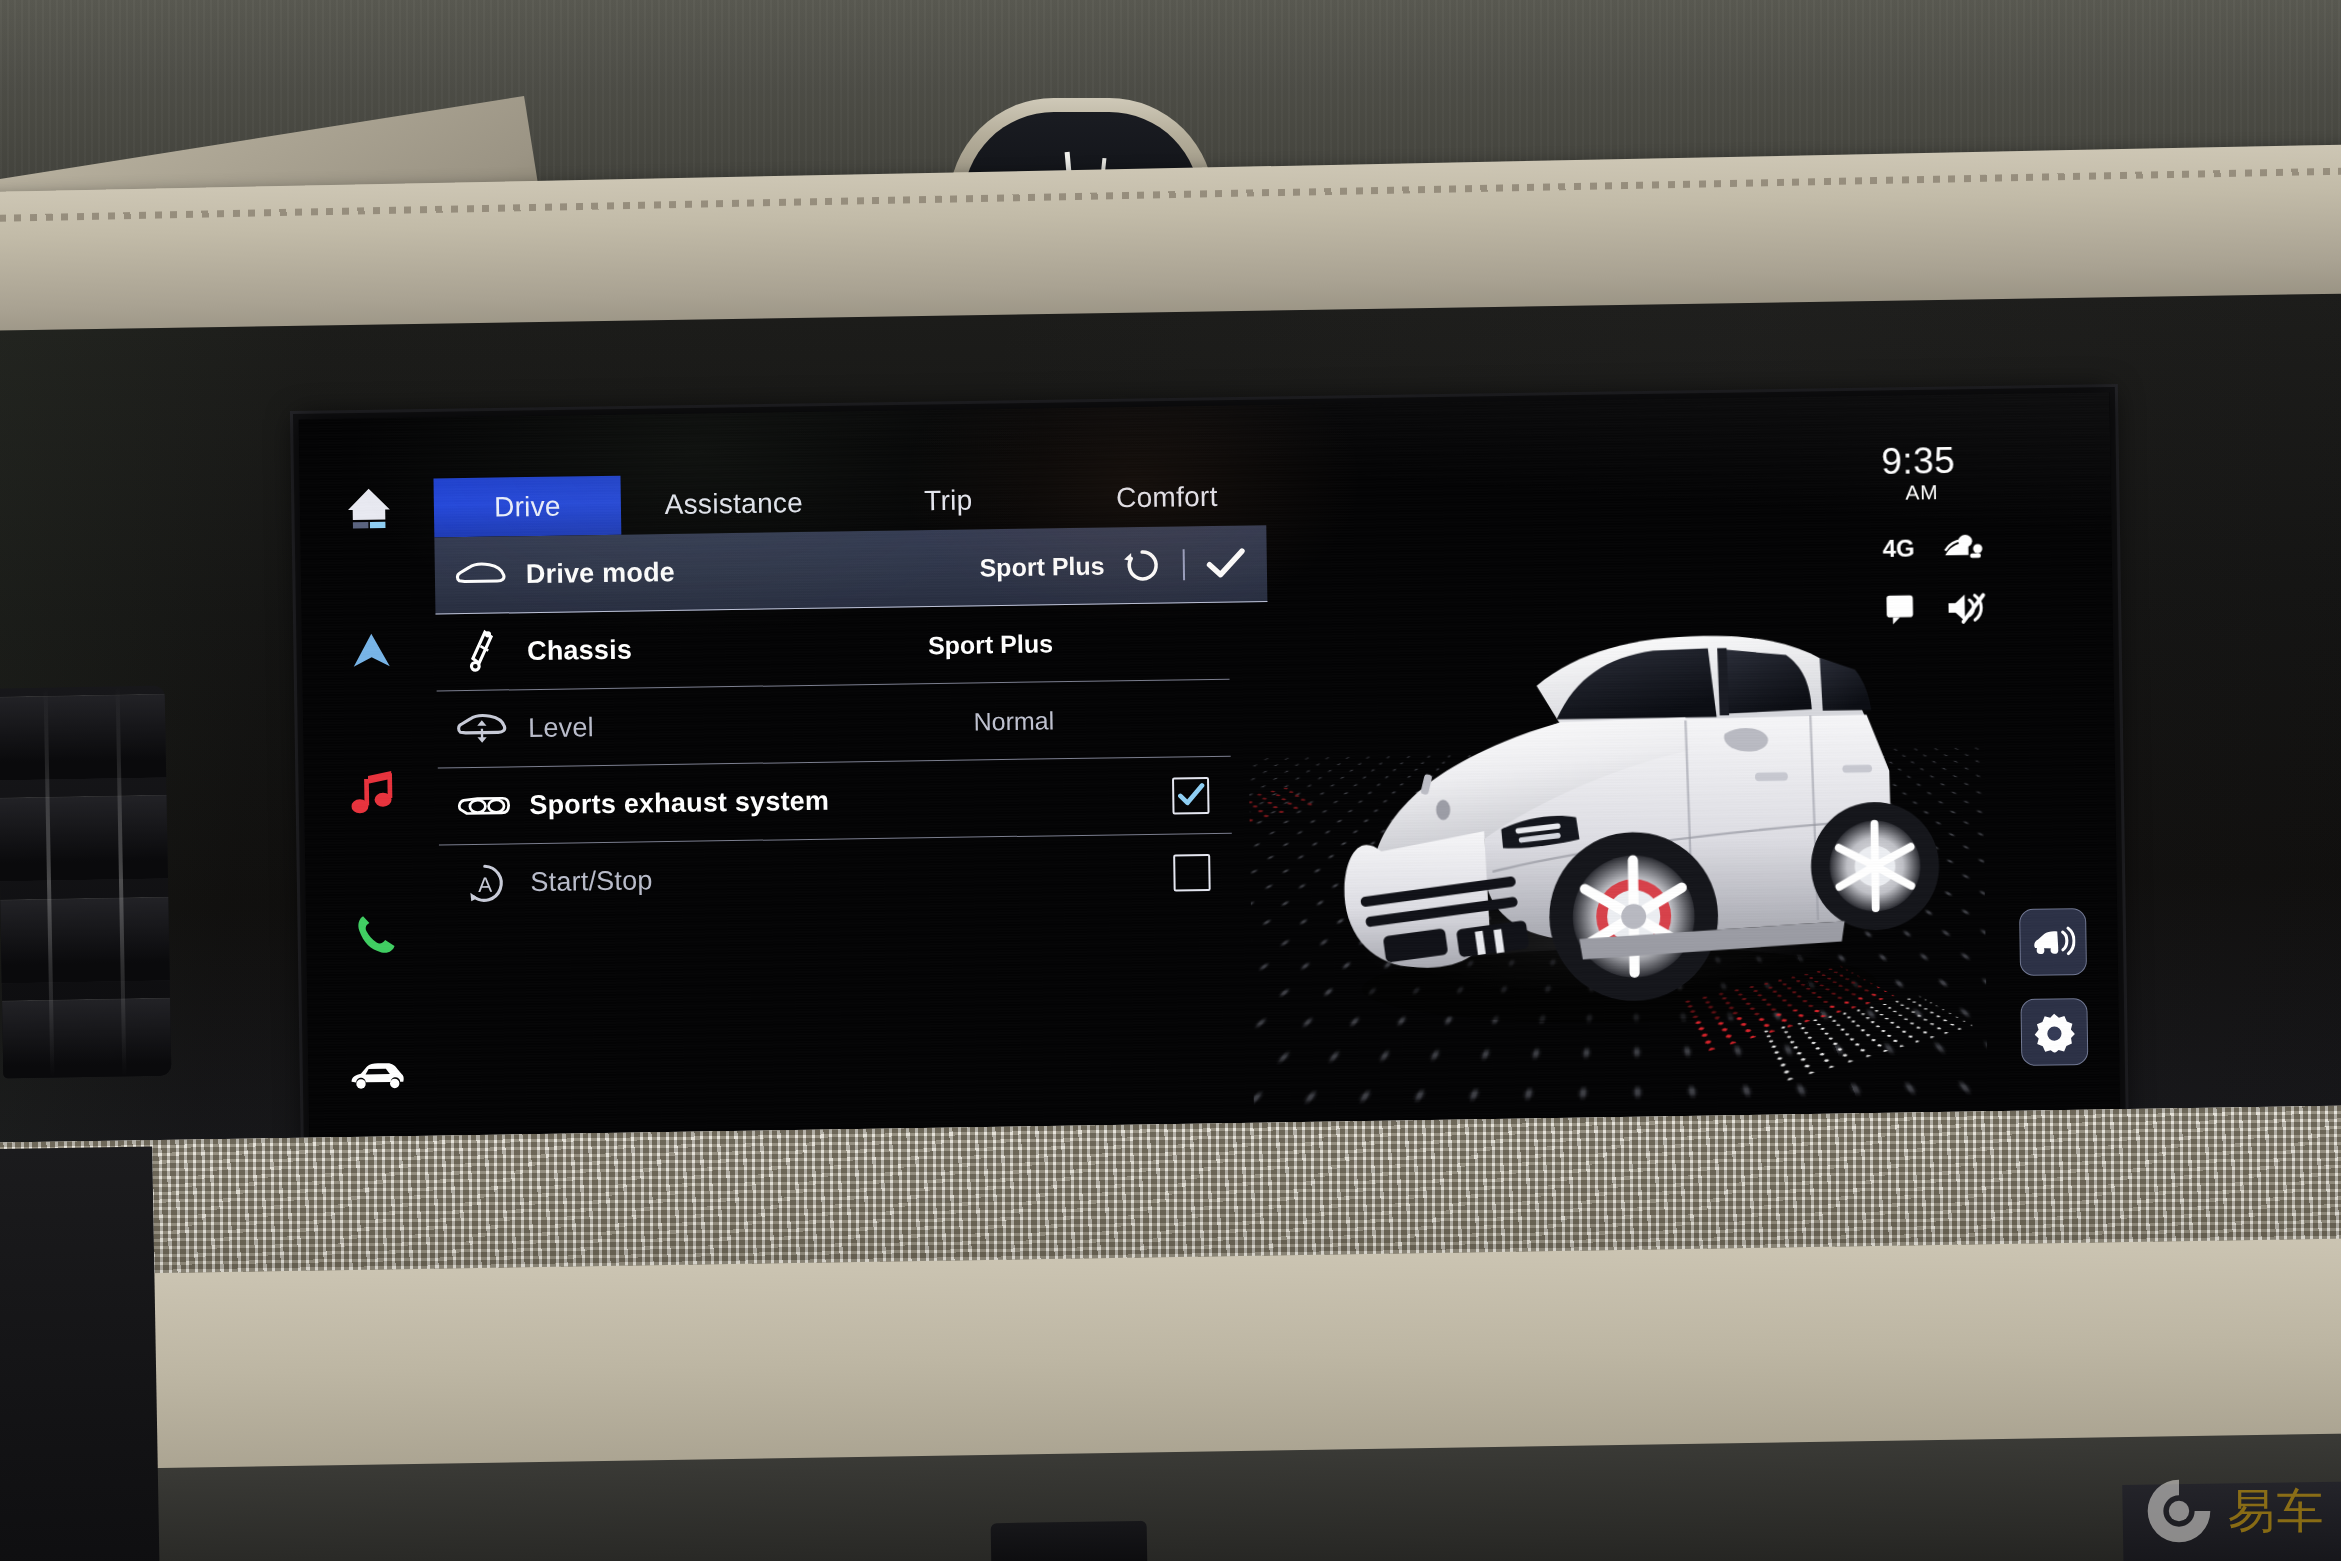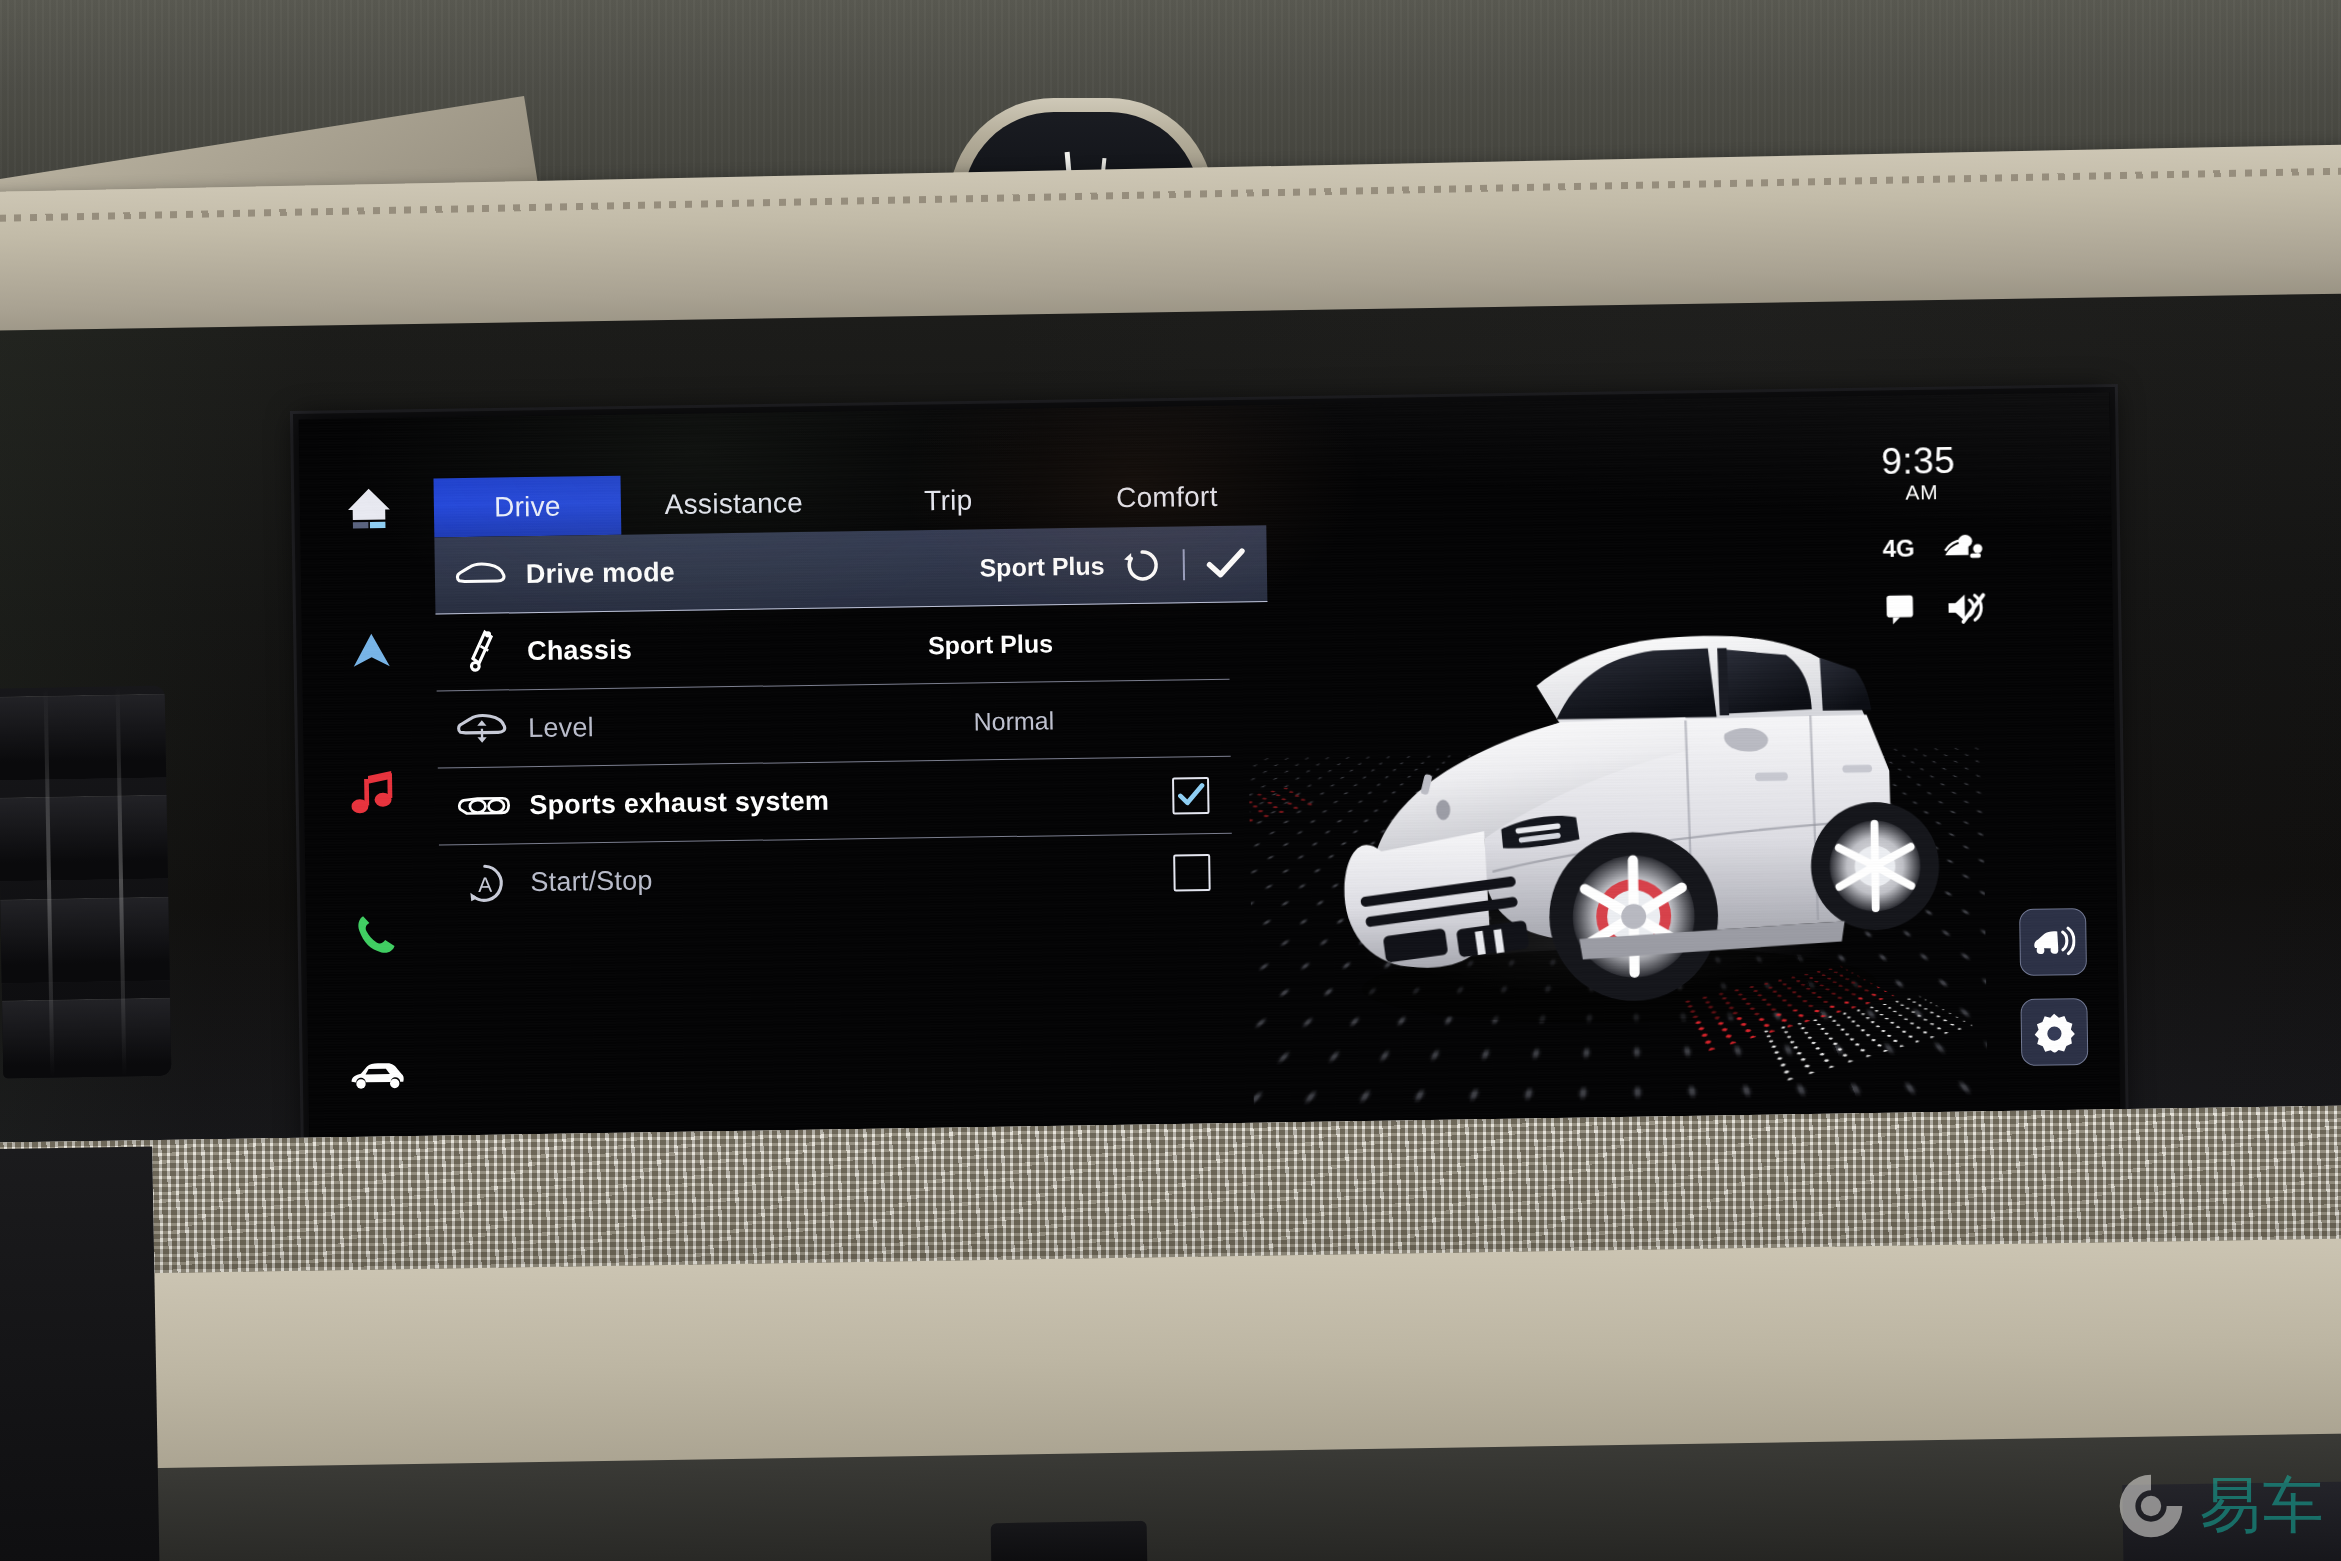--- a/index.html
+++ b/index.html
@@ -269,21 +269,21 @@
     background:linear-gradient(180deg,#1b1b1d,#0e0e10);
     transform:rotate(-1deg);
   }
 
   
   .watermark {
     position:absolute; right:17px; bottom:14px;
     display:flex; align-items:center; gap:12.5px;
     opacity:0.52;
   }
-  .wm-text { font-size:61px; color:#14b8a6; font-family:Liberation Serif, serif; letter-spacing:1.6px; }
+  .wm-text { font-size:47px; color:#eab308; font-family:Liberation Serif, serif; letter-spacing:1.6px; }
 </style>
 </head>
 <body>
 
 <div class="interior">
   <div class="windshield-gradient"></div>
   <div class="vert-streaks"></div>
 
   <div class="cluster">
     <div class="cluster-inner">

